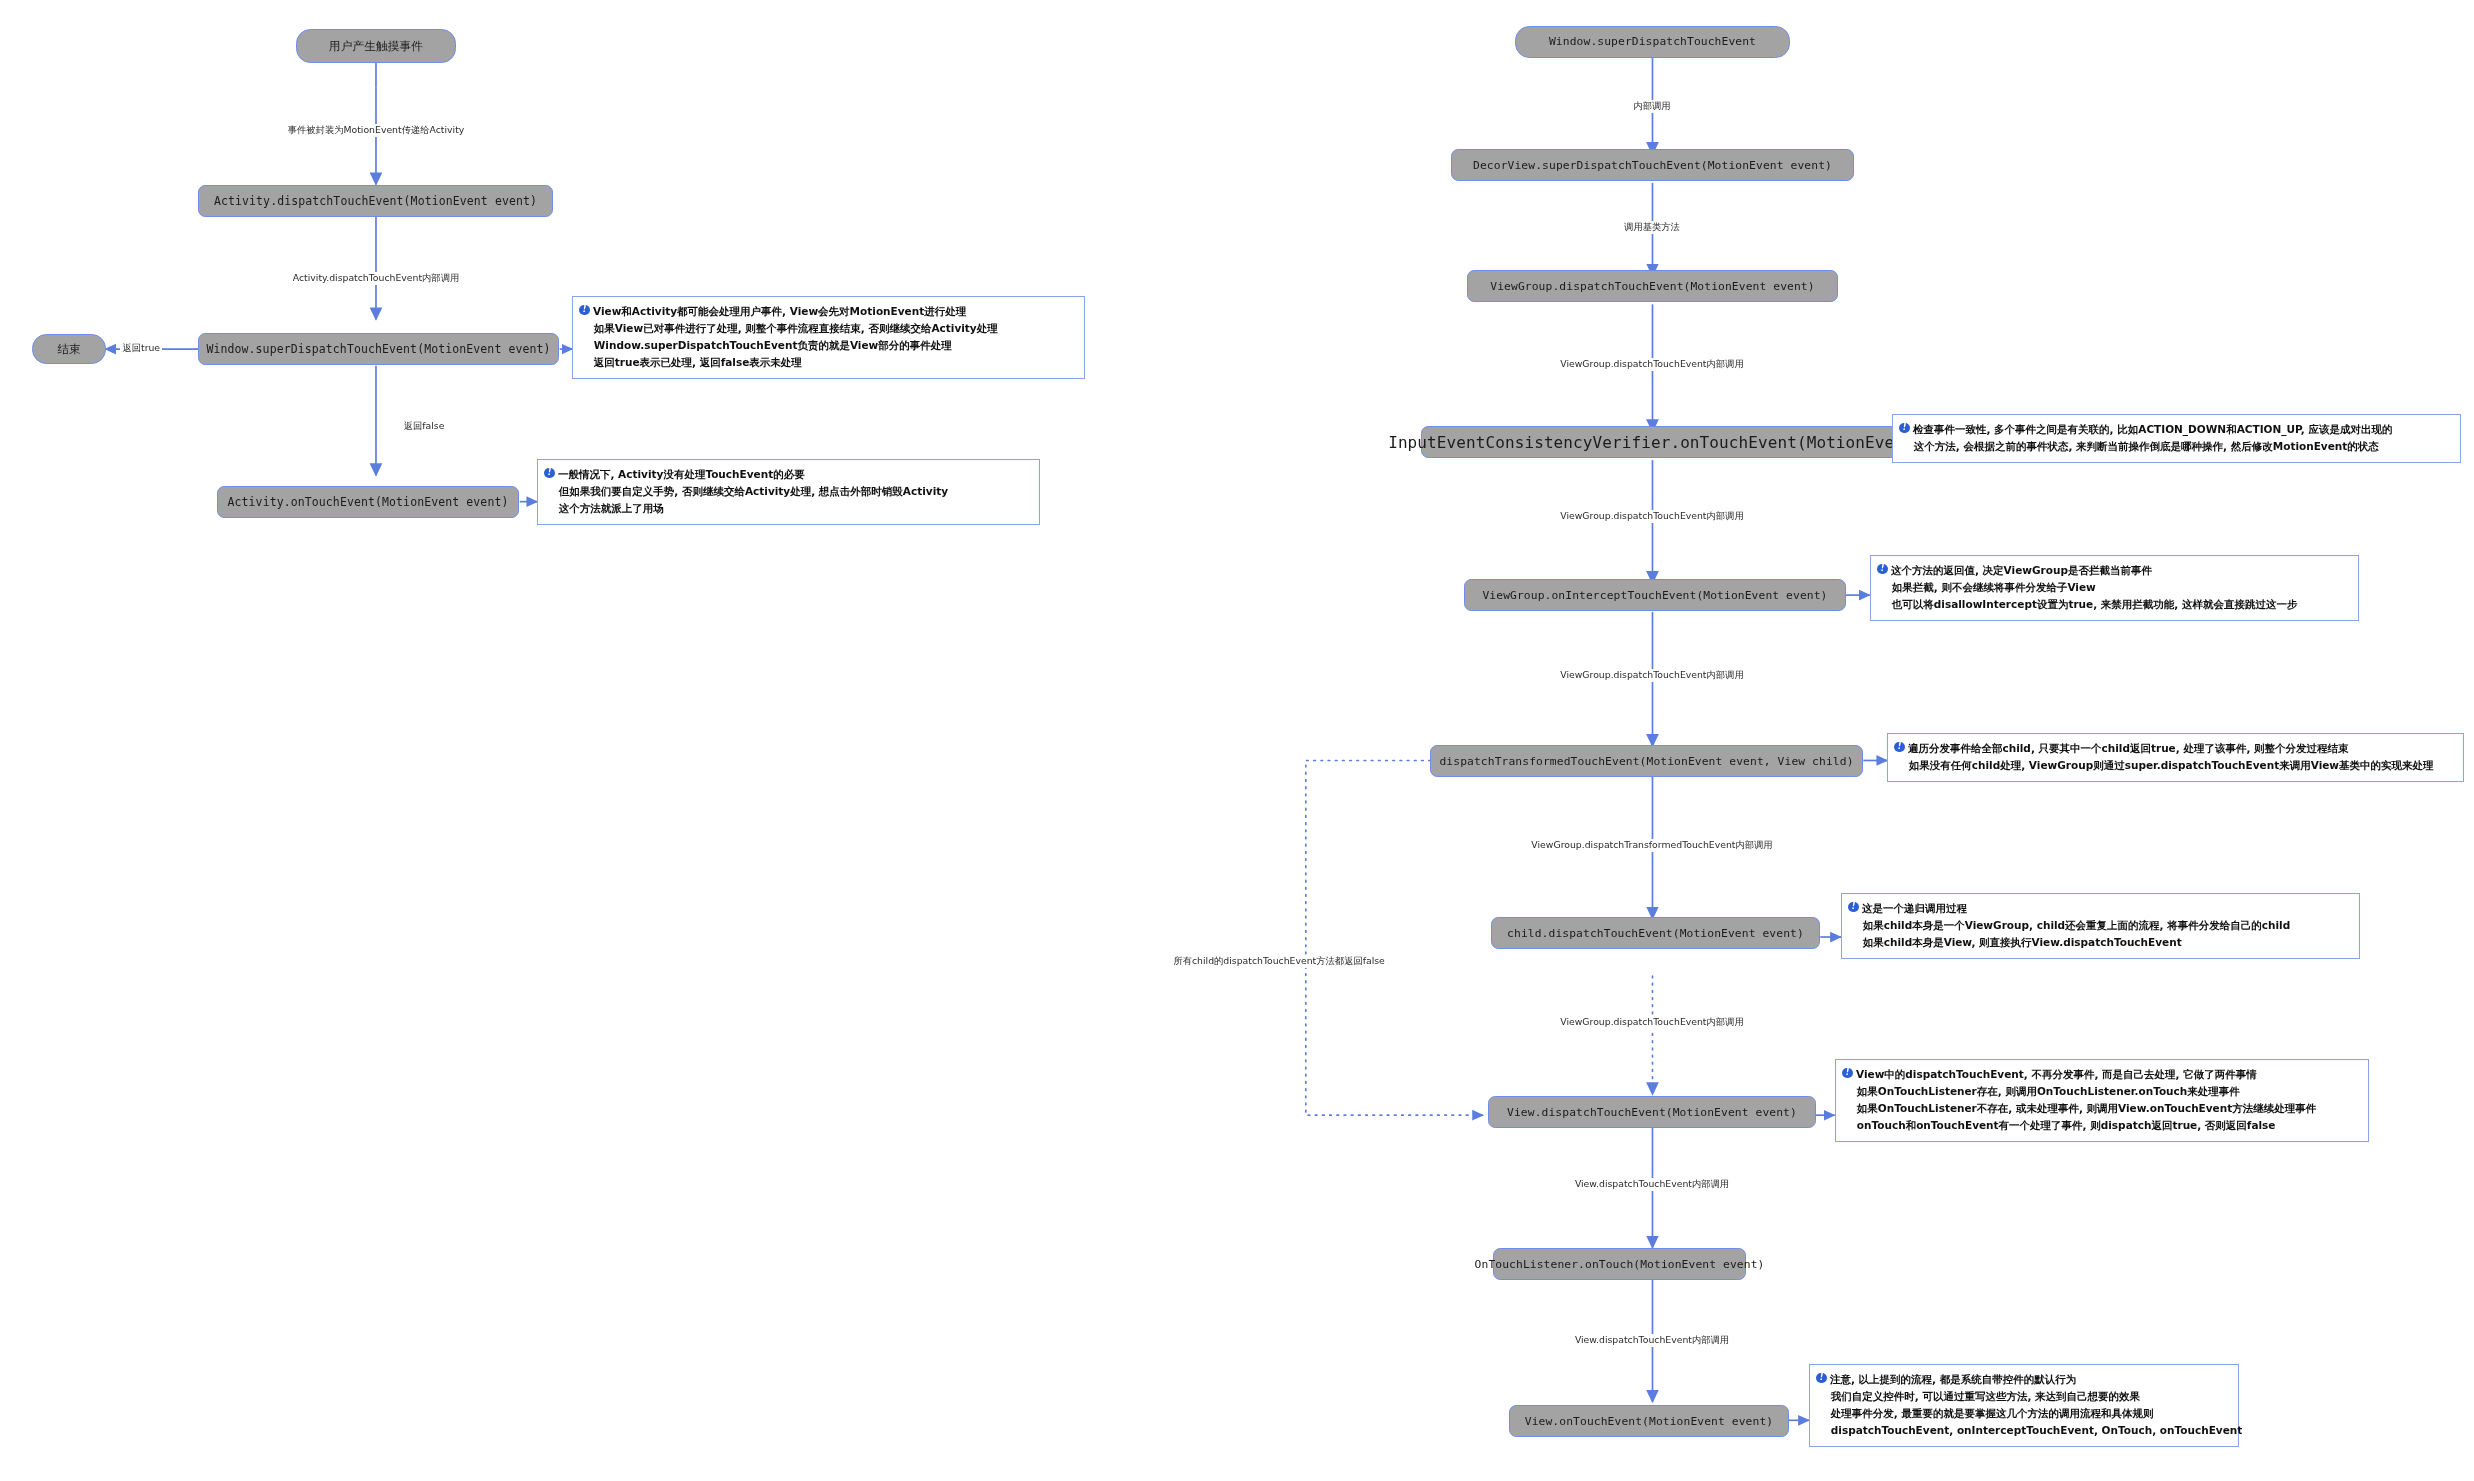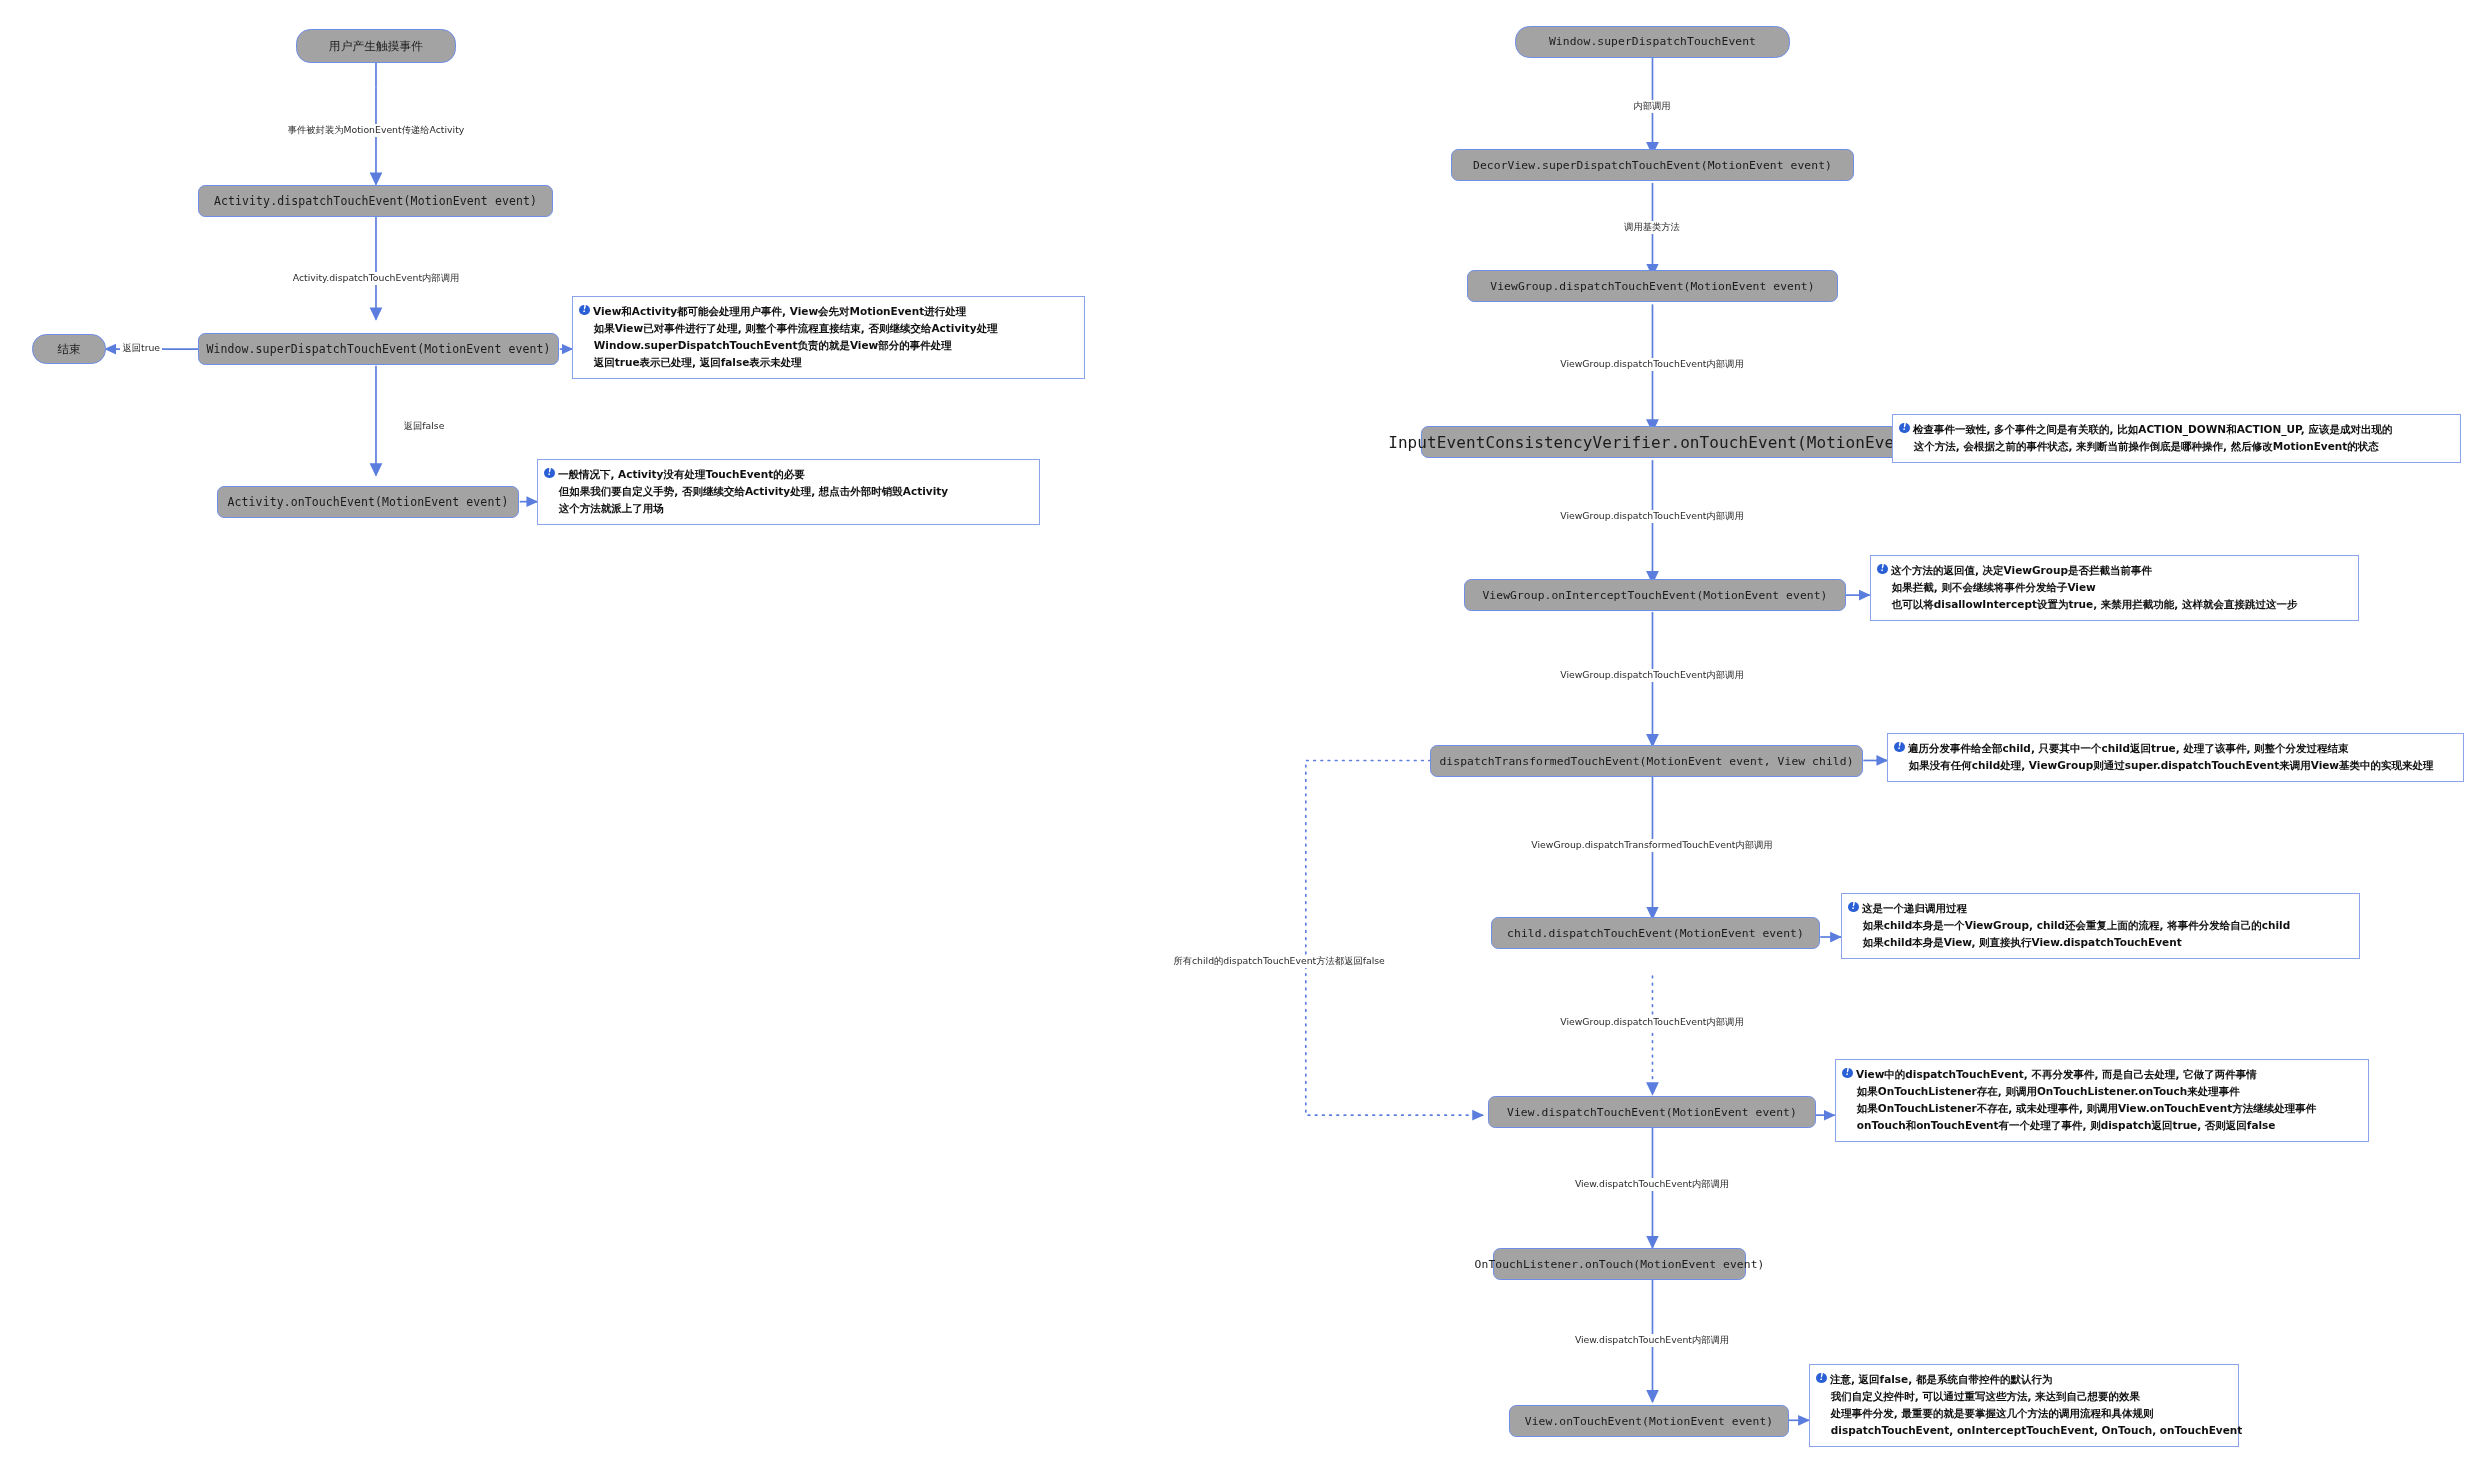--- a/index.html
+++ b/index.html
@@ -242,21 +242,21 @@
       <b>View中的dispatchTouchEvent, 不再分发事件, 而是自己去处理, 它做了两件事情</b>
     </span>
     <span class="ln">如果OnTouchListener存在, 则调用OnTouchListener.onTouch来处理事件</span>
     <span class="ln">如果OnTouchListener不存在, 或未处理事件, 则调用View.onTouchEvent方法继续处理事件</span>
     <span class="ln">onTouch和onTouchEvent有一个处理了事件, 则dispatch返回true, 否则返回false</span>
   </div>
 
   <div class="note" style="left:1809px;top:1364px;width:430px;">
     <span class="ln first">
       <i class="info-icon">!</i>
-      <b>注意, 返回false, 都是系统自带控件的默认行为</b>
+      <b>注意, 以上提到的流程, 都是系统自带控件的默认行为</b>
     </span>
     <span class="ln">我们自定义控件时, 可以通过重写这些方法, 来达到自己想要的效果</span>
     <span class="ln">处理事件分发, 最重要的就是要掌握这几个方法的调用流程和具体规则</span>
     <span class="ln">dispatchTouchEvent, onInterceptTouchEvent, OnTouch, onTouchEvent</span>
   </div>
 
 </div>
 
 
 </body></html>

